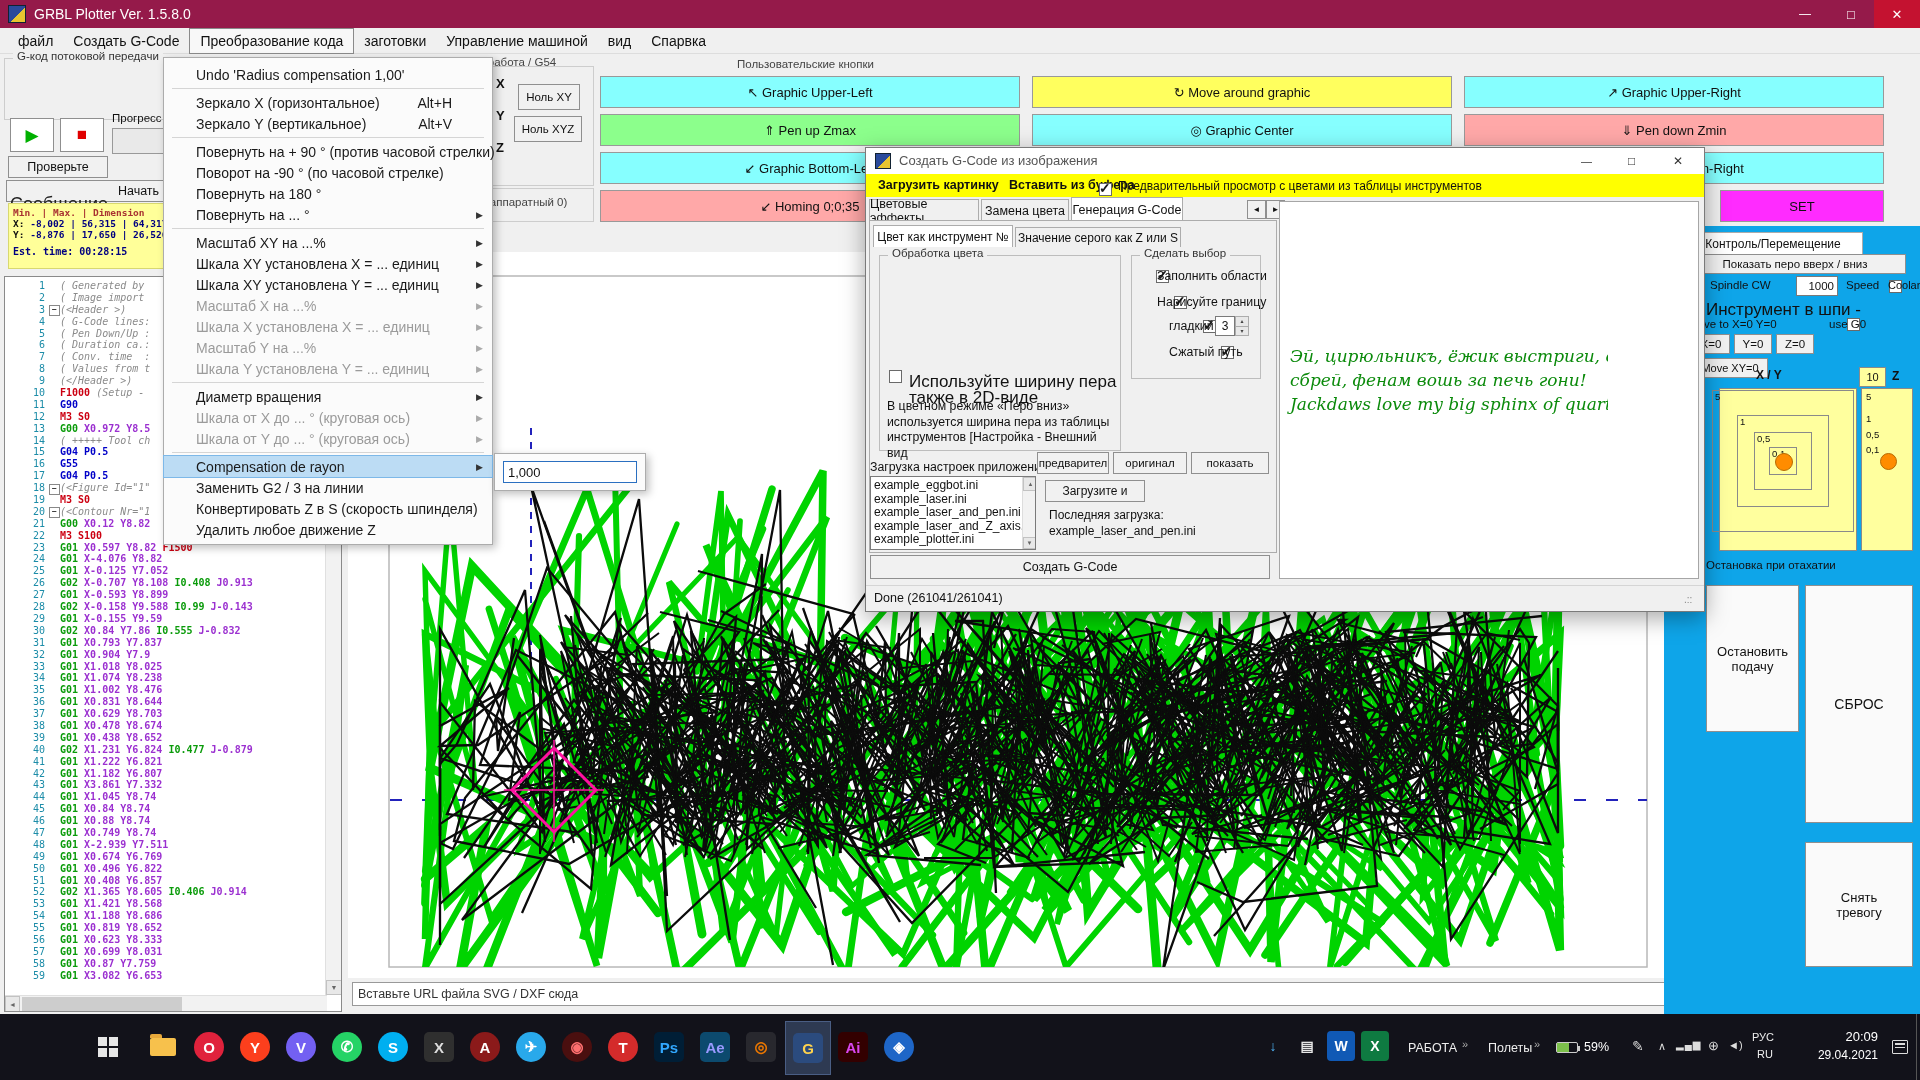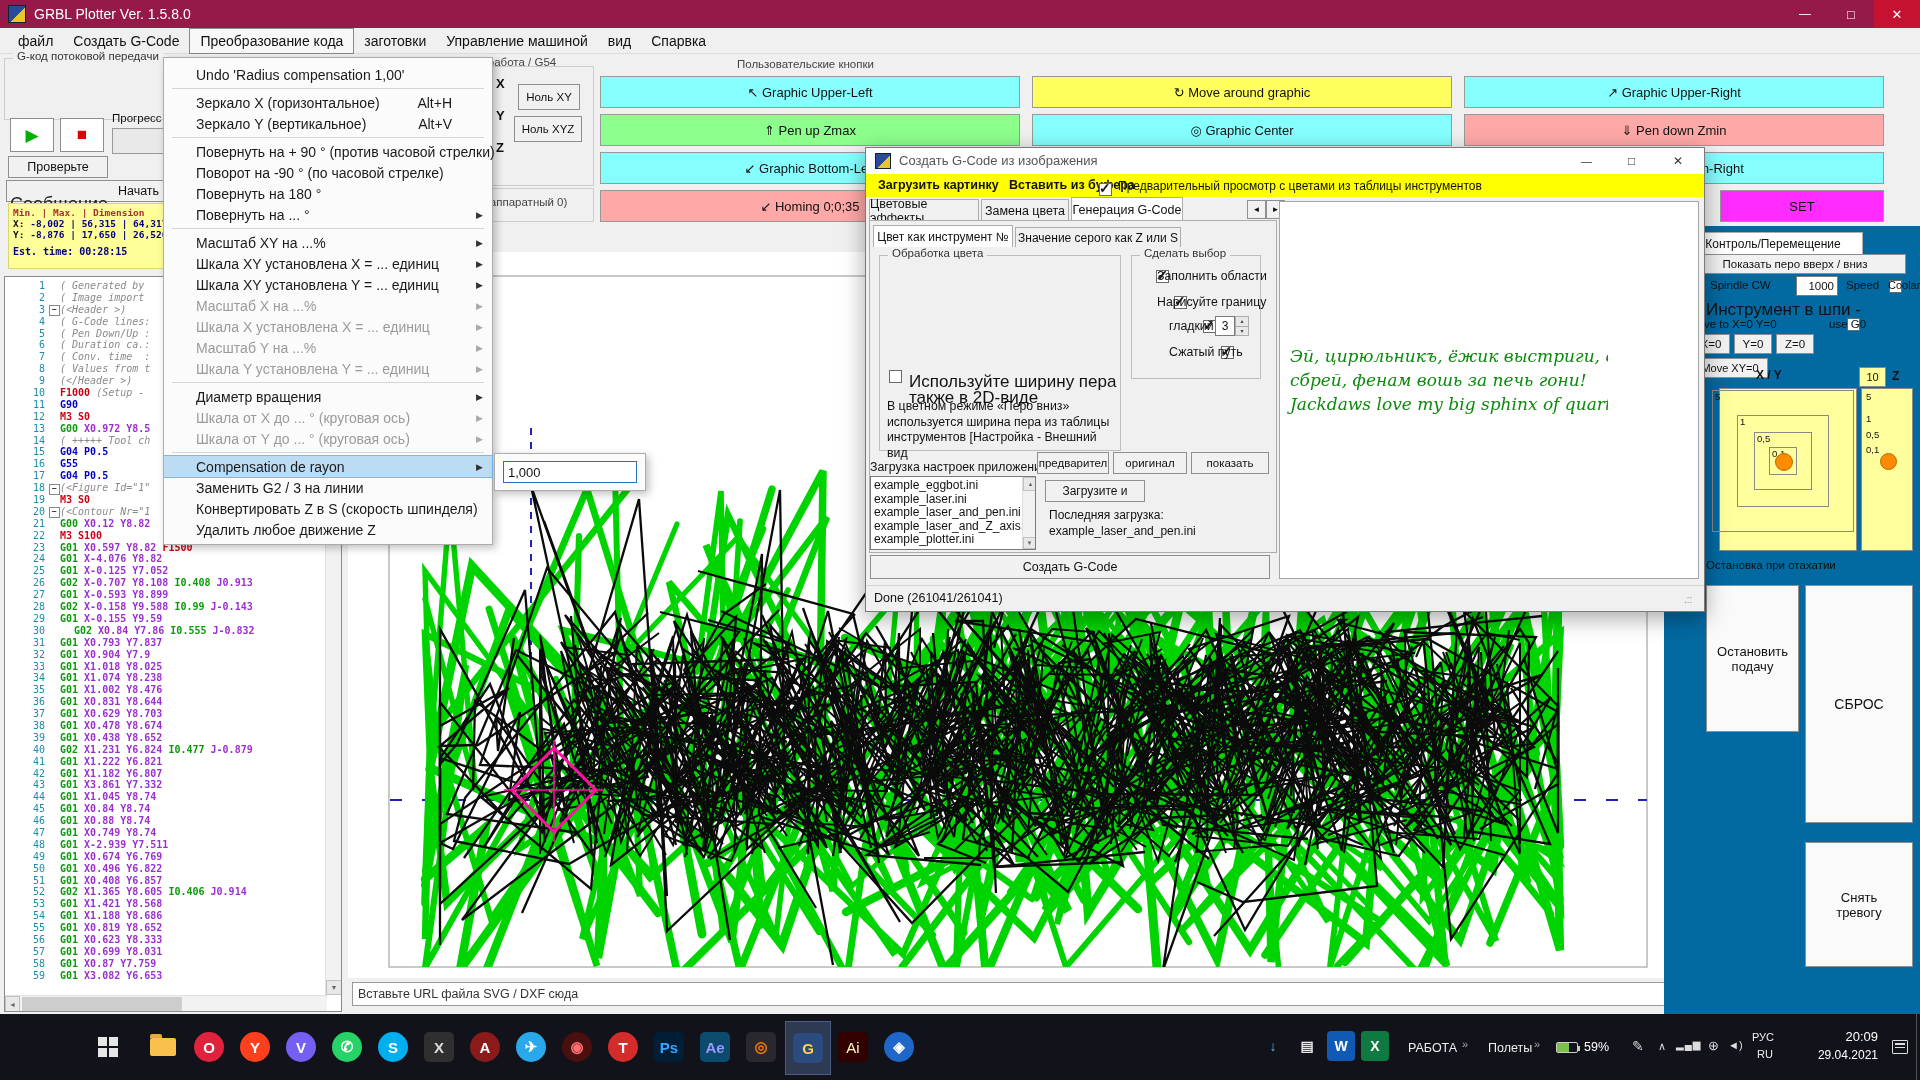--- a/index.html
+++ b/index.html
@@ -106,21 +106,21 @@
         <div class="cl"><span class="ln">20</span><span class="fg"><span class="fb">−</span></span><span style="overflow: hidden;"><span class="c-cmt">(&lt;Contour Nr="1</span></span></div>
         <div class="cl"><span class="ln">21</span><span class="fg"></span><span style="overflow: hidden;"><span class="c-grn">G00 </span><span class="c-pur">X0.12 </span><span class="c-pur">Y8.82</span></span></div>
         <div class="cl"><span class="ln">22</span><span class="fg"></span><span style="overflow: hidden;"><span class="c-red">M3 </span><span class="c-red">S100</span></span></div>
         <div class="cl"><span class="ln">23</span><span class="fg"></span><span style="overflow: hidden;"><span class="c-grn">G01 </span><span class="c-pur">X0.597 </span><span class="c-pur">Y8.82 </span><span class="c-red">F1500</span></span></div>
         <div class="cl"><span class="ln">24</span><span class="fg"></span><span style="overflow: hidden;"><span class="c-grn">G01 </span><span class="c-pur">X-4.076 </span><span class="c-pur">Y8.82</span></span></div>
         <div class="cl"><span class="ln">25</span><span class="fg"></span><span style="overflow: hidden;"><span class="c-grn">G01 </span><span class="c-pur">X-0.125 </span><span class="c-pur">Y7.052</span></span></div>
         <div class="cl"><span class="ln">26</span><span class="fg"></span><span style="overflow: hidden;"><span class="c-grn">G02 </span><span class="c-pur">X-0.707 </span><span class="c-pur">Y8.108 </span><span class="c-grn">I0.408 </span><span class="c-pur">J0.913</span></span></div>
         <div class="cl"><span class="ln">27</span><span class="fg"></span><span style="overflow: hidden;"><span class="c-grn">G01 </span><span class="c-pur">X-0.593 </span><span class="c-pur">Y8.899</span></span></div>
         <div class="cl"><span class="ln">28</span><span class="fg"></span><span style="overflow: hidden;"><span class="c-grn">G02 </span><span class="c-pur">X-0.158 </span><span class="c-pur">Y9.588 </span><span class="c-grn">I0.99 </span><span class="c-pur">J-0.143</span></span></div>
         <div class="cl"><span class="ln">29</span><span class="fg"></span><span style="overflow: hidden;"><span class="c-grn">G01 </span><span class="c-pur">X-0.155 </span><span class="c-pur">Y9.59</span></span></div>
-        <div class="cl"><span class="ln">30</span><span class="fg"></span><span style="overflow: hidden; margin-left: 14px;"><span class="c-grn">G02 </span><span class="c-pur">X0.84 </span><span class="c-pur">Y7.86 </span><span class="c-grn">I0.555 </span><span class="c-pur">J-0.832</span></span></div>
+        <div class="cl"><span class="ln">30</span><span class="fg"></span><span style="overflow: hidden;"><span class="c-grn">G02 </span><span class="c-pur">X0.84 </span><span class="c-pur">Y7.86 </span><span class="c-grn">I0.555 </span><span class="c-pur">J-0.832</span></span></div>
         <div class="cl"><span class="ln">31</span><span class="fg"></span><span style="overflow: hidden;"><span class="c-grn">G01 </span><span class="c-pur">X0.793 </span><span class="c-pur">Y7.837</span></span></div>
         <div class="cl"><span class="ln">32</span><span class="fg"></span><span style="overflow: hidden;"><span class="c-grn">G01 </span><span class="c-pur">X0.904 </span><span class="c-pur">Y7.9</span></span></div>
         <div class="cl"><span class="ln">33</span><span class="fg"></span><span style="overflow: hidden;"><span class="c-grn">G01 </span><span class="c-pur">X1.018 </span><span class="c-pur">Y8.025</span></span></div>
         <div class="cl"><span class="ln">34</span><span class="fg"></span><span style="overflow: hidden;"><span class="c-grn">G01 </span><span class="c-pur">X1.074 </span><span class="c-pur">Y8.238</span></span></div>
         <div class="cl"><span class="ln">35</span><span class="fg"></span><span style="overflow: hidden;"><span class="c-grn">G01 </span><span class="c-pur">X1.002 </span><span class="c-pur">Y8.476</span></span></div>
         <div class="cl"><span class="ln">36</span><span class="fg"></span><span style="overflow: hidden;"><span class="c-grn">G01 </span><span class="c-pur">X0.831 </span><span class="c-pur">Y8.644</span></span></div>
         <div class="cl"><span class="ln">37</span><span class="fg"></span><span style="overflow: hidden;"><span class="c-grn">G01 </span><span class="c-pur">X0.629 </span><span class="c-pur">Y8.703</span></span></div>
         <div class="cl"><span class="ln">38</span><span class="fg"></span><span style="overflow: hidden;"><span class="c-grn">G01 </span><span class="c-pur">X0.478 </span><span class="c-pur">Y8.674</span></span></div>
         <div class="cl"><span class="ln">39</span><span class="fg"></span><span style="overflow: hidden;"><span class="c-grn">G01 </span><span class="c-pur">X0.438 </span><span class="c-pur">Y8.652</span></span></div>
         <div class="cl"><span class="ln">40</span><span class="fg"></span><span style="overflow: hidden;"><span class="c-grn">G02 </span><span class="c-pur">X1.231 </span><span class="c-pur">Y6.824 </span><span class="c-grn">I0.477 </span><span class="c-pur">J-0.879</span></span></div>
@@ -761,21 +761,21 @@
         <polyline points="705,802 645,753 605,857 676,630" stroke="#0B0B0B" stroke-width="2" fill="none"></polyline>
         <line x1="554" y1="740" x2="554" y2="842" stroke="#FF10A0" stroke-width="1.5"></line>
         <line x1="504" y1="790" x2="604" y2="790" stroke="#FF10A0" stroke-width="1.5"></line>
         <path d="M554 748 L596 790 L554 832 L512 790 Z" fill="none" stroke="#FF10A0" stroke-width="3"></path>
       </g>
     </svg>
   <div class="a f" style="left:352px;top:982px;width:1340px;height:24px;background:#fff;border:1px solid #999;padding-left:5px;z-index:2;">
     <span class="n" style="font-size:12.5px;color:#333;">Вставьте URL файла SVG / DXF сюда</span>
   </div>
 
-  <div class="a" style="left:1664px;top:226px;width:256px;height:788px;background:#0369a1;z-index:3;">
+  <div class="a" style="left:1664px;top:226px;width:256px;height:788px;background:#0ea5e9;z-index:3;">
     <div class="tab sel a" style="left:19px;top:6px;width:180px;height:22px;font-size:12px;">
       <span class="n">Контроль/Перемещение</span>
     </div>
     <div class="a btn" style="left:20px;top:28px;width:222px;height:20px;font-size:11.5px;">
       <span class="n">Показать перо вверх / вниз</span>
     </div>
     <span class="cb a" style="left:28px;top:53px;"></span>
     <span class="a n" style="left:46px;top:53px;font-size:11.5px;">Spindle CW</span>
     <div class="a f" style="left:132px;top:50px;width:42px;height:20px;border:1px solid #7a7a7a;background:#fff;justify-content:flex-end;padding-right:3px;">
       <span class="n" style="font-size:11.5px;">1000</span>
@@ -1088,21 +1088,21 @@
         <div style="position: absolute; left: 693px; top: 7px; width: 44px; height: 52px; display: flex; align-items: center; justify-content: center;">
           <div style="width: 30px; height: 30px; display: flex; align-items: center; justify-content: center; font-weight: 700; font-size: 15px; color: rgb(153, 153, 255); background: #0c4a6e; border-radius: 5px;">Ae</div>
         </div>
         <div style="position: absolute; left: 739px; top: 7px; width: 44px; height: 52px; display: flex; align-items: center; justify-content: center;">
           <div style="width: 30px; height: 30px; display: flex; align-items: center; justify-content: center; font-weight: 700; font-size: 15px; color: rgb(234, 118, 0); background: rgb(40, 40, 46); border-radius: 5px;">◎</div>
         </div>
         <div style="position: absolute; left: 785px; top: 7px; width: 44px; height: 52px; display: flex; align-items: center; justify-content: center; background: rgb(46, 58, 82); border: 1px solid rgb(74, 94, 132);">
           <div style="width: 30px; height: 30px; display: flex; align-items: center; justify-content: center; font-weight: 700; font-size: 15px; color: rgb(255, 211, 77); background: rgb(43, 75, 126); border-radius: 5px;">G</div>
         </div>
         <div style="position: absolute; left: 831px; top: 7px; width: 44px; height: 52px; display: flex; align-items: center; justify-content: center;">
-          <div style="width: 30px; height: 30px; display: flex; align-items: center; justify-content: center; font-weight: 400; font-size: 15px; color: #fef9c3; background: rgb(51, 0, 0); border-radius: 5px;">Ai</div>
+          <div style="width: 30px; height: 30px; display: flex; align-items: center; justify-content: center; font-weight: 700; font-size: 15px; color: #d946ef; background: rgb(51, 0, 0); border-radius: 5px;">Ai</div>
         </div>
         <div style="position: absolute; left: 877px; top: 7px; width: 44px; height: 52px; display: flex; align-items: center; justify-content: center;">
           <div style="width: 30px; height: 30px; display: flex; align-items: center; justify-content: center; font-weight: 700; font-size: 15px; color: rgb(255, 255, 255); background: rgb(30, 102, 199); border-radius: 50%;">◈</div>
         </div>
       </div>
     <div id="tb-icons2">
         <div style="position: absolute; left: 1259px; top: 17px; width: 28px; height: 30px; display: flex; align-items: center; justify-content: center; font-weight: 700; font-size: 14px; color: rgb(79, 179, 246);">↓</div>
         <div style="position: absolute; left: 1293px; top: 17px; width: 28px; height: 30px; display: flex; align-items: center; justify-content: center; font-weight: 700; font-size: 14px; color: rgb(232, 232, 232);">▤</div>
         <div style="position: absolute; left: 1327px; top: 17px; width: 28px; height: 30px; display: flex; align-items: center; justify-content: center; font-weight: 700; font-size: 14px; color: rgb(255, 255, 255); background: rgb(16, 89, 181); border-radius: 4px;">W</div>
         <div style="position: absolute; left: 1361px; top: 17px; width: 28px; height: 30px; display: flex; align-items: center; justify-content: center; font-weight: 700; font-size: 14px; color: rgb(255, 255, 255); background: rgb(14, 122, 65); border-radius: 4px;">X</div>

